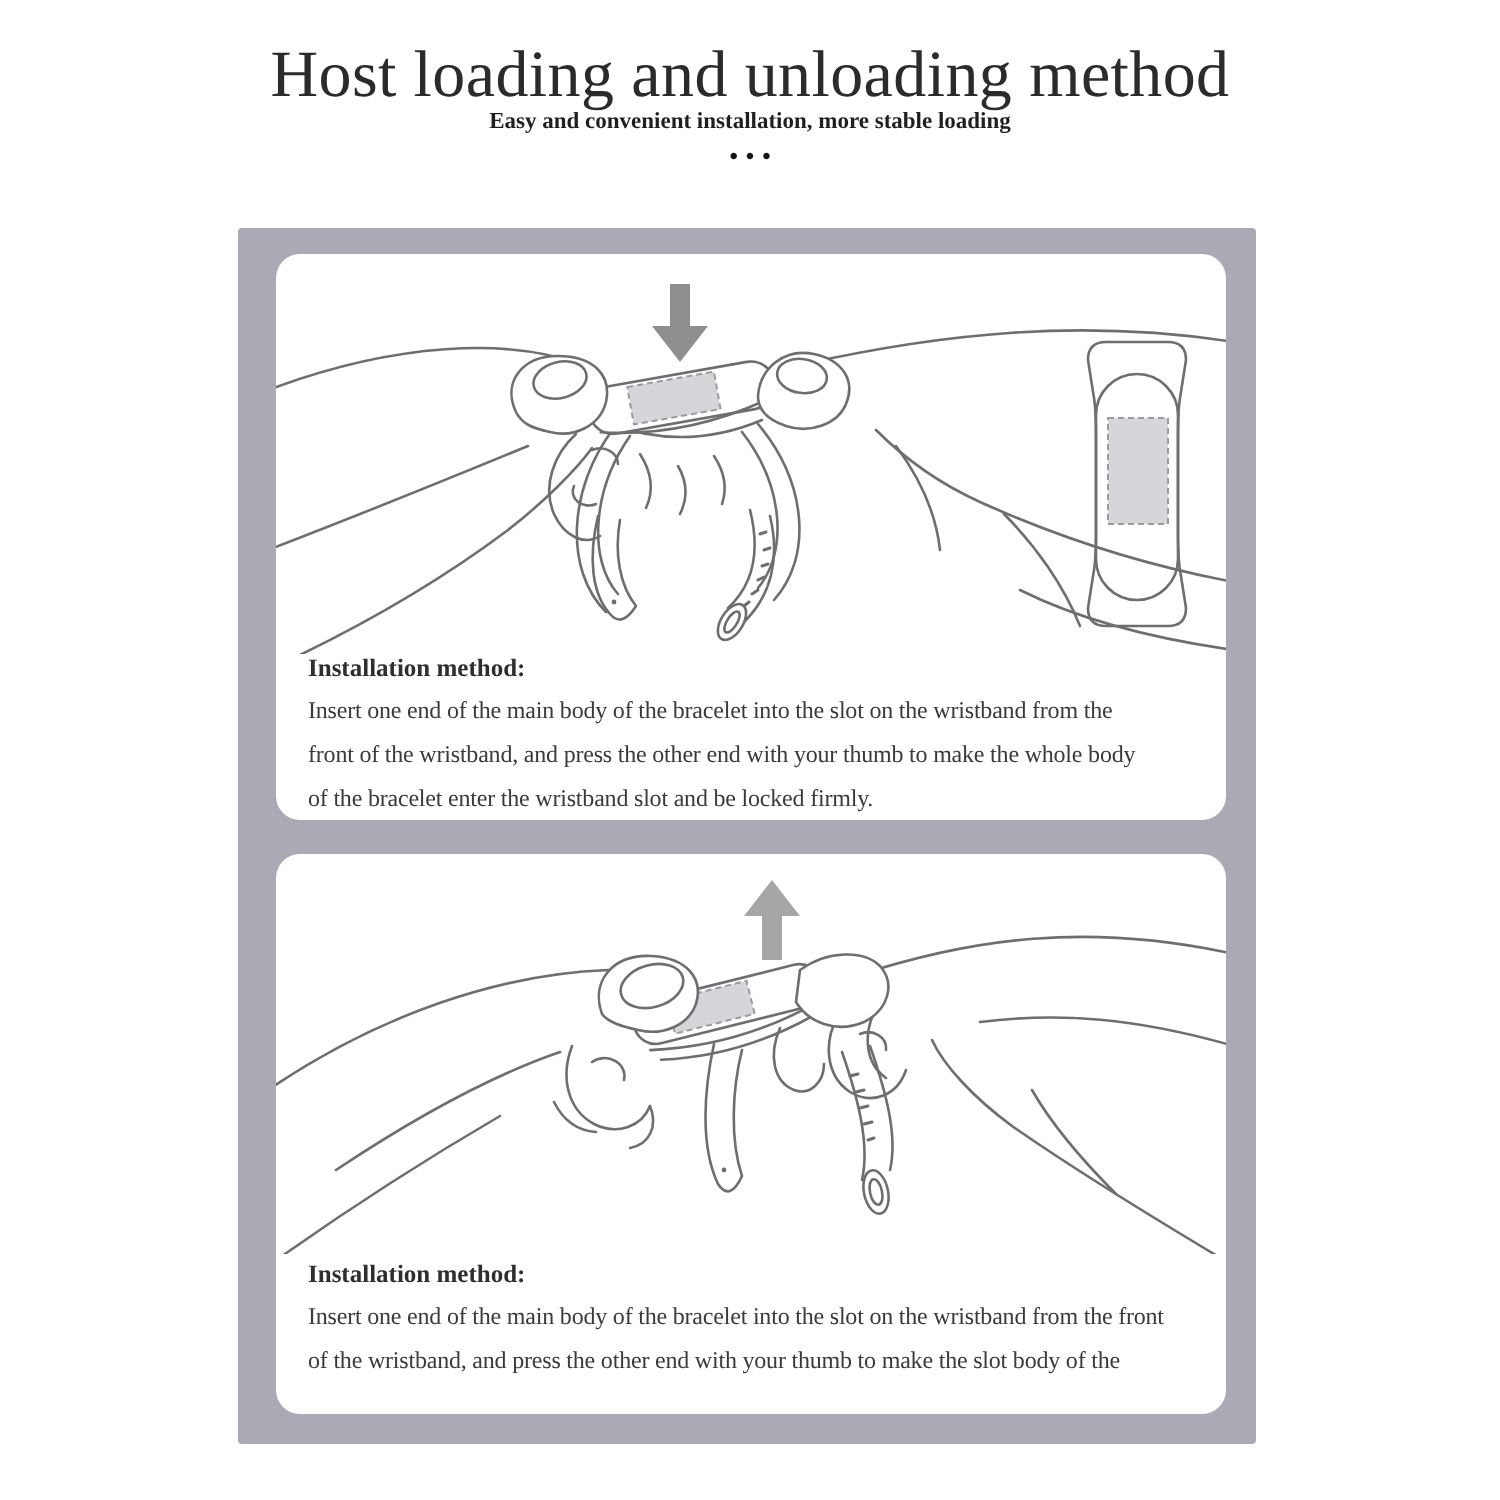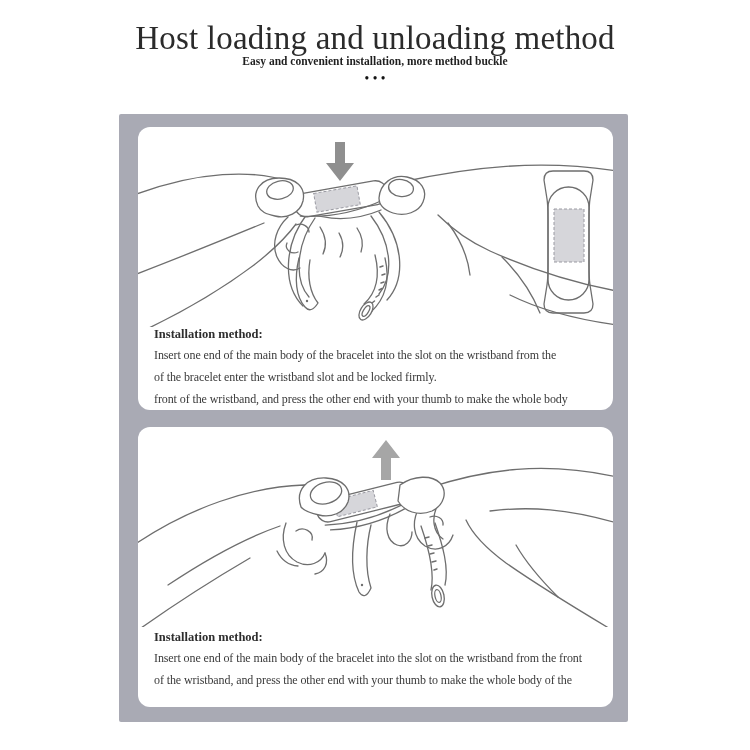--- a/index.html
+++ b/index.html
@@ -48,21 +48,21 @@
   .arrow-up{fill:var(--arrow-up);}
   .dot{fill:var(--line-art);stroke:none;}
   .holes{stroke:var(--line-art);stroke-width:1.5;stroke-linecap:round;fill:none;}
 </style>
 </head>
 <body>
 
 <div class="stage">
 
   <div class="title">Host loading and unloading method</div>
-  <div class="subtitle">Easy and convenient installation, more method buckle</div>
+  <div class="subtitle">Easy and convenient installation, more stable loading</div>
   <div class="dots">•••</div>
 
   <div class="panel">
 
     <div class="card card1">
       <svg class="illus" viewBox="0 0 475 200" aria-hidden="true">
 
         <g>
           <path class="la" d="M-4,68 C60,44 116,42 152,55 C163,59 167,68 159,76"></path>
           <path class="la" d="M-4,148 C48,128 92,110 126,96"></path>
@@ -121,22 +121,22 @@
         <g>
           <path class="la" d="M415,44 L446,44 C452,44 455,47 455,53 L452,72 C451,78 451,84 451,92 L451,138 C451,146 451,152 452,158 L455,177 C455,183 452,186 446,186 L415,186 C409,186 406,183 406,177 L409,158 C410,152 410,146 410,138 L410,92 C410,84 410,78 409,72 L406,53 C406,47 409,44 415,44 Z"></path>
           <rect class="la" x="410" y="60" width="41" height="113" rx="20.5"></rect>
           <rect class="screen" x="416" y="82" width="30" height="53"></rect>
         </g>
       </svg>
 
       <div class="textblock">
         <div class="heading">Installation method:</div>
         <div class="bline">Insert one end of the main body of the bracelet into the slot on the wristband from the</div>
+        <div class="bline">front of the wristband, and press the other end with your thumb to make the whole body</div>
         <div class="bline">of the bracelet enter the wristband slot and be locked firmly.</div>
-        <div class="bline">front of the wristband, and press the other end with your thumb to make the whole body</div>
       </div>
     </div>
 
     <div class="card card2">
       <svg class="illus" viewBox="0 0 475 200" aria-hidden="true">
 
         <g>
           <path class="la" d="M-4,118 C52,80 112,60 166,58 C184,58 196,63 201,71"></path>
           <path class="la" d="M-4,206 C38,176 76,152 112,131"></path>
           <path class="la" d="M30,158 C72,130 110,110 142,99"></path>
@@ -180,18 +180,18 @@
           <path class="wf" d="M163,80 C157,63 169,50 188,51 C205,52 214,62 210,75 C206,86 193,91 181,88 C172,86 166,84 163,80 Z"></path>
           <ellipse class="wf" cx="188" cy="66" rx="16" ry="10.5" transform="rotate(-16 188 66)"></ellipse>
         </g>
 
         <path class="arrow-up" d="M248,13 l14,18 h-9 v22 h-10 v-22 h-9 z"></path>
       </svg>
 
       <div class="textblock">
         <div class="heading">Installation method:</div>
         <div class="bline">Insert one end of the main body of the bracelet into the slot on the wristband from the front</div>
-        <div class="bline">of the wristband, and press the other end with your thumb to make the whole body of the</div>
+        <div class="bline">of the wristband, and press the other end with your thumb to make the slot body of the</div>
       </div>
     </div>
 
   </div>
 </div>
 
 </body></html>

